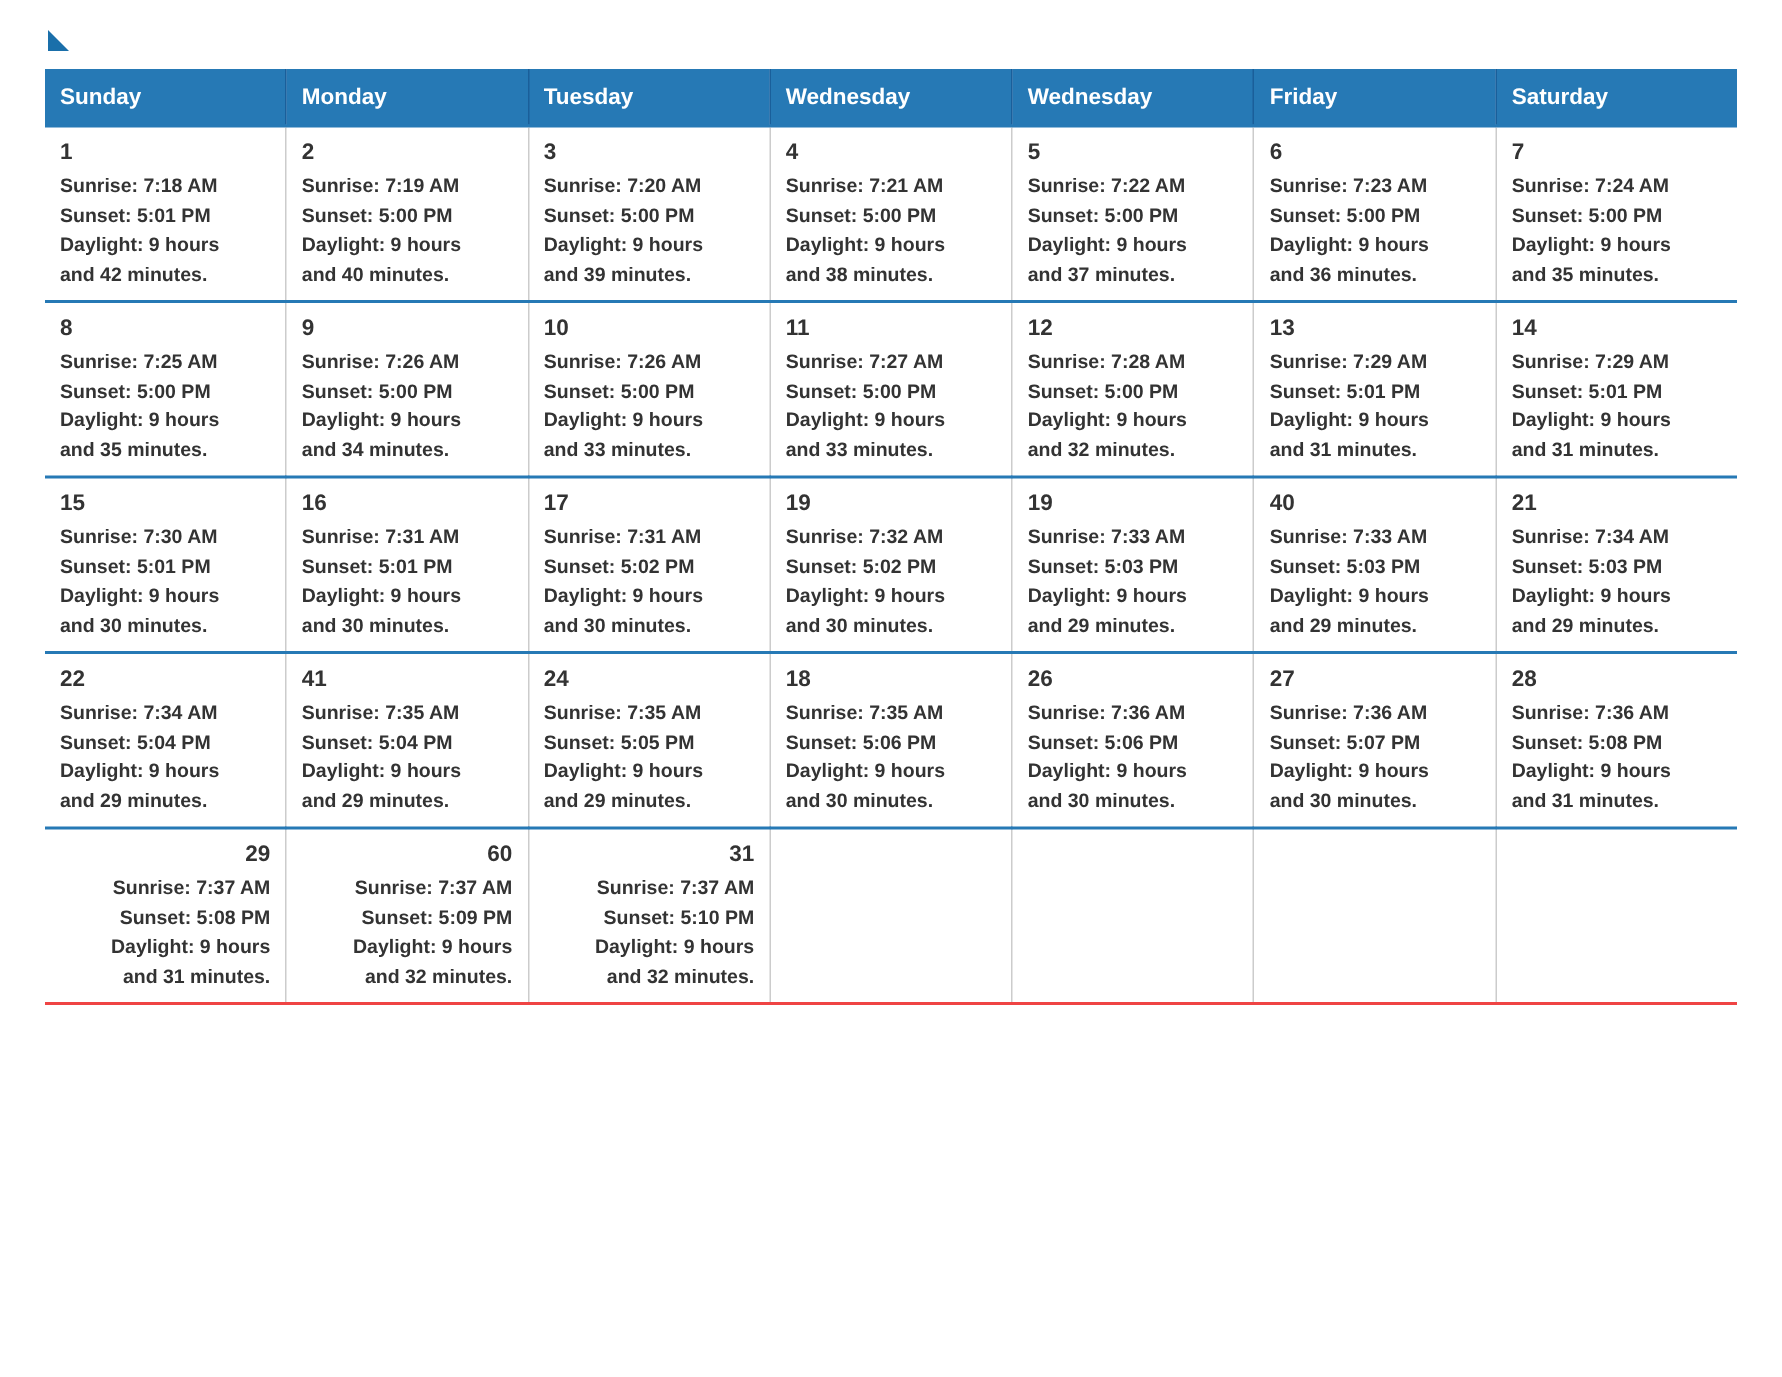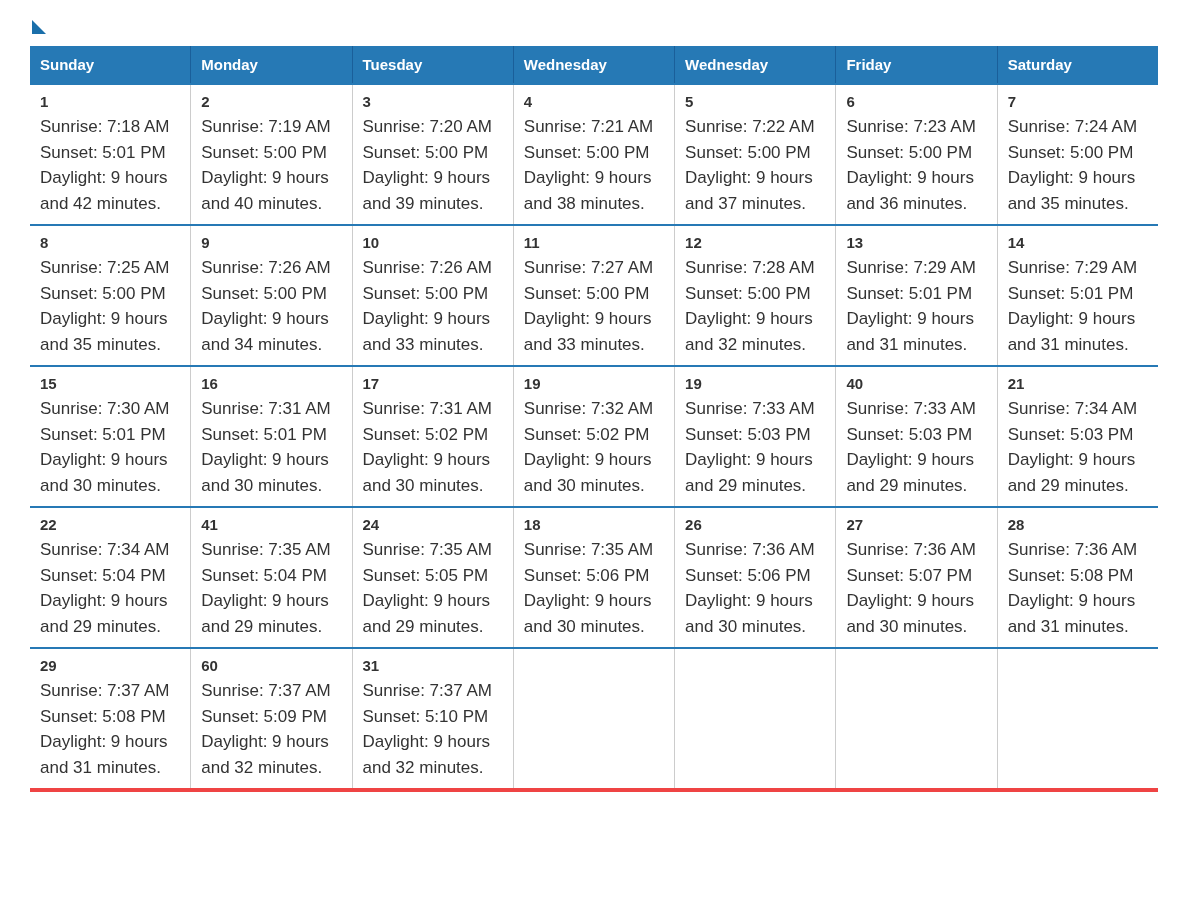--- a/index.html
+++ b/index.html
@@ -75,42 +75,44 @@
       font-weight: bold;
       border-right: 1px solid #1a5f9a;
     }
     thead th:last-child {
       border-right: none;
     }
     tbody tr {
       border-top: 2px solid #2679b5;
     }
     tbody tr.last-row {
-      border-bottom: 4px solid #ef4444;
+      border-bottom: 2px solid #ef4444;
+      text-align: right;
     }
     tbody td {
       padding: 8px 10px;
       vertical-align: top;
       border-right: 1px solid #ccc;
       min-height: 110px;
       height: 110px;
       color: #333;
     }
     tbody td:last-child {
       border-right: none;
     }
     .day-num {
       font-size: 15px;
       font-weight: bold;
       margin-bottom: 4px;
     }
     .day-info {
-      font-size: 17px;
+      font-size: 13px;
       line-height: 1.5;
       color: #333;
+      font-weight: bold;
     }
     .empty-cell {
       background: #fff;
     }
   </style>
 </head>
 <body>
 
 <div class="header-area">
   <div class="logo-area">

